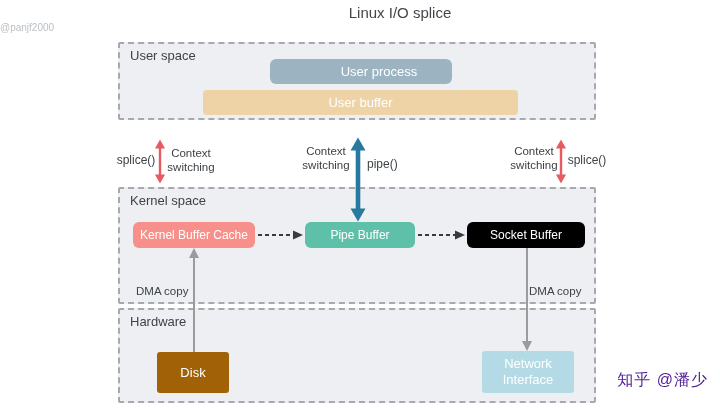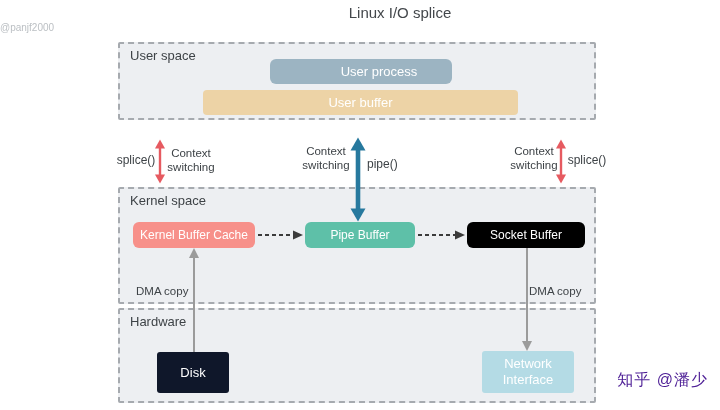--- a/index.html
+++ b/index.html
@@ -20,21 +20,21 @@
   #hardware{top:308px;height:95px;}
   .region-label{position:absolute;left:10px;top:4px;font-size:13px;color:#3e4347;}
   
   .node{position:absolute;display:flex;align-items:center;justify-content:center;
     color:#ffffff;z-index:4;text-align:center;box-sizing:border-box;}
   #user-process{left:270px;top:59px;width:182px;height:25px;background:#9cb4c2;border-radius:6px;font-size:13px;padding-left:36px;}
   #user-buffer{left:203px;top:90px;width:315px;height:25px;background:#edd3a6;border-radius:4px;font-size:13px;}
   #kernel-buffer-cache{left:133px;top:222px;width:122px;height:26px;background:#f7908a;border-radius:6px;font-size:12px;}
   #pipe-buffer{left:305px;top:222px;width:110px;height:26px;background:#5ec0a8;border-radius:6px;font-size:12px;}
   #socket-buffer{left:467px;top:222px;width:118px;height:26px;background:#000000;border-radius:6px;font-size:12px;}
-  #disk{left:157px;top:352px;width:72px;height:41px;background:#0f172a;border-radius:3px;font-size:13px;}
+  #disk{left:157px;top:352px;width:72px;height:41px;background:#a16207;border-radius:3px;font-size:13px;}
   #network-interface{left:482px;top:351px;width:92px;height:42px;background:#b4dbe5;border-radius:3px;font-size:13px;line-height:1.2;}
   
   .elabel{position:absolute;font-size:12px;color:#3e4347;z-index:4;}
   .ctx{font-size:11.5px;line-height:1.22;text-align:center;width:54px;}
   #splice-left{left:114px;top:153px;width:44px;text-align:center;}
   #ctx-left{left:164px;top:146px;}
   #ctx-mid{left:299px;top:144px;}
   #pipe-label{left:367px;top:157px;}
   #ctx-right{left:507px;top:144px;}
   #splice-right{left:564px;top:153px;width:46px;text-align:center;}

